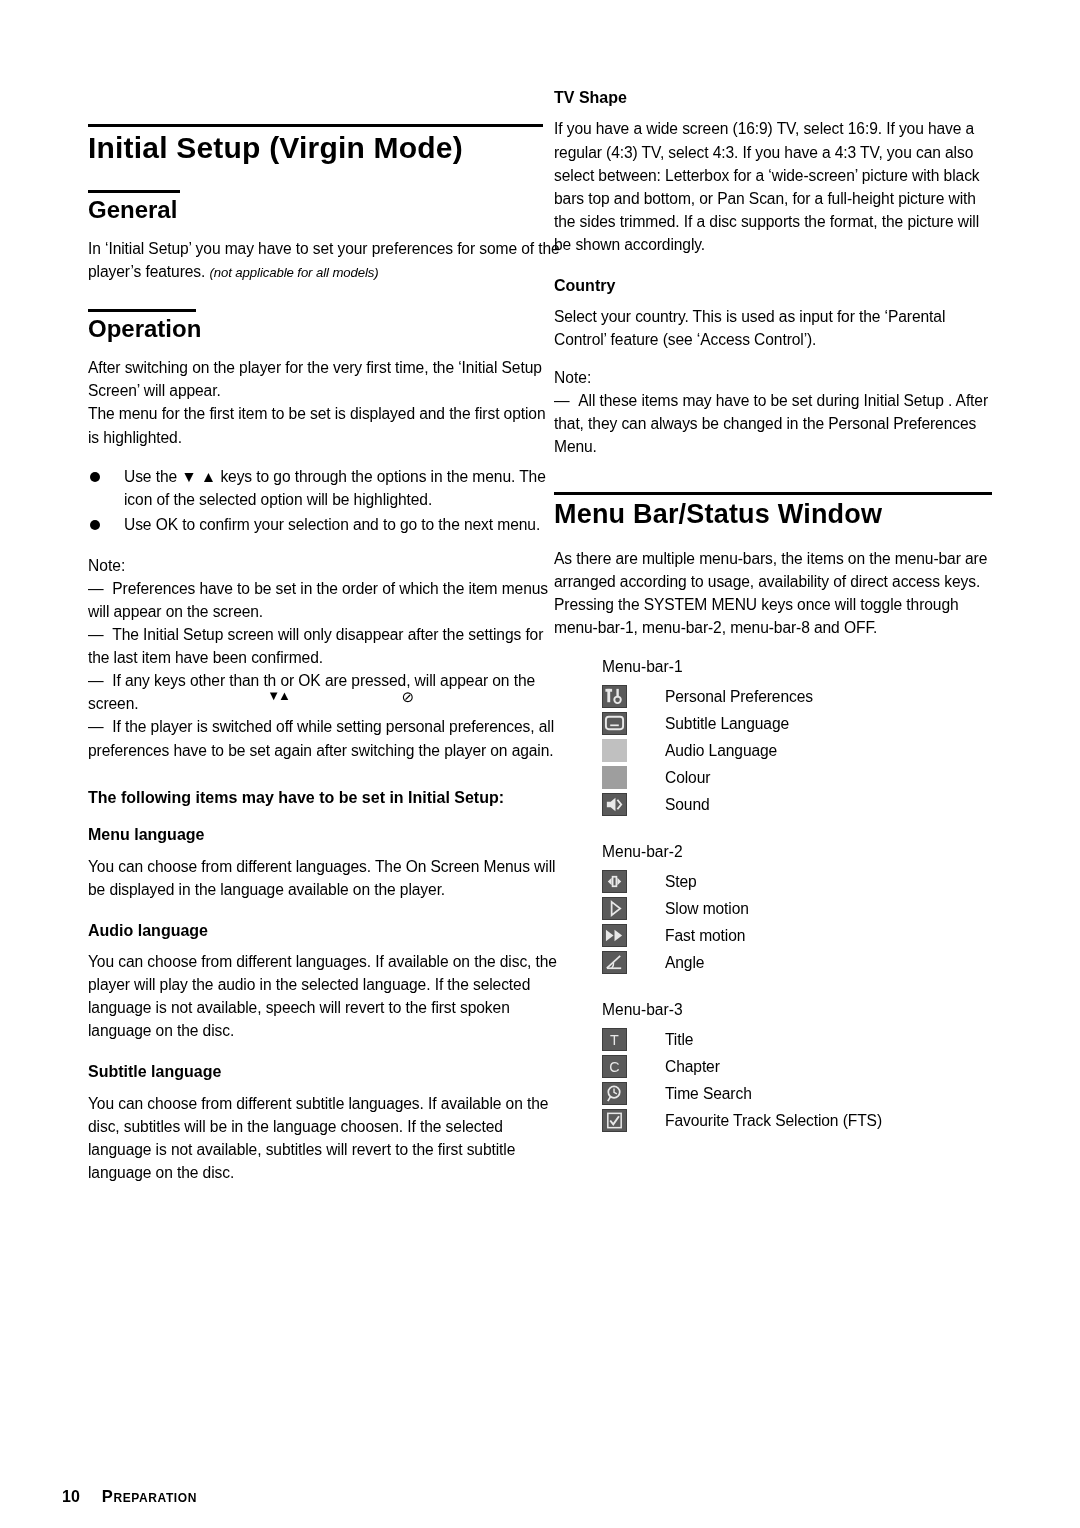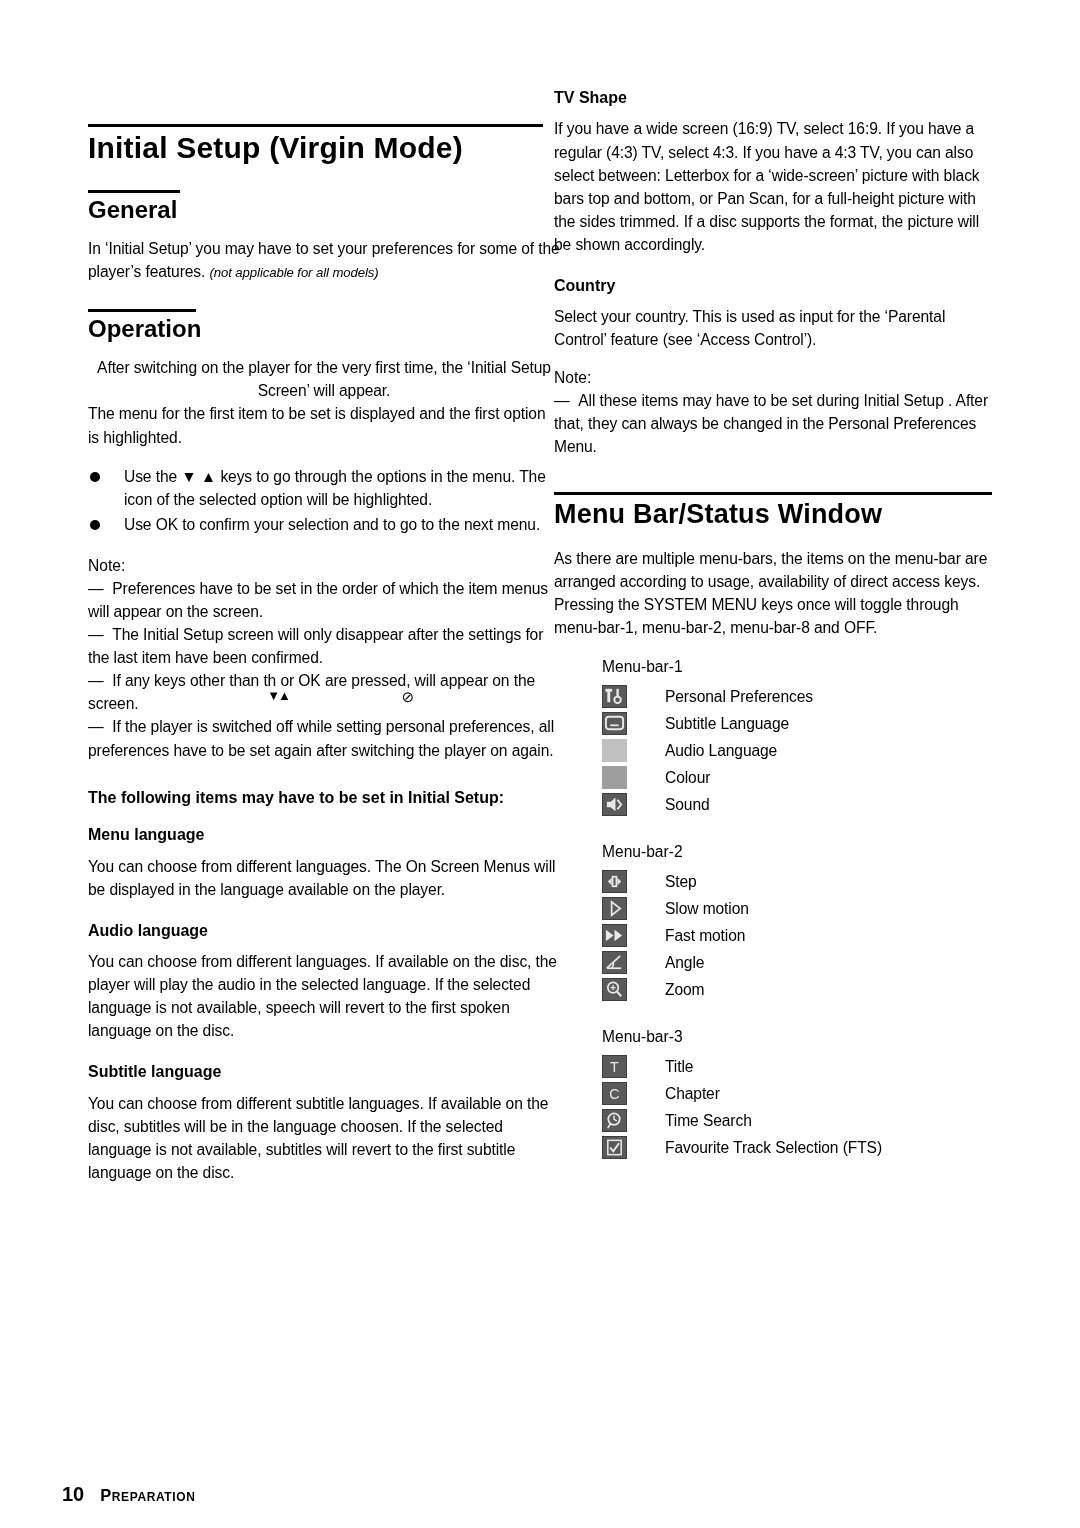--- a/index.html
+++ b/index.html
@@ -62,21 +62,21 @@
   }
   h3.runin.tight { margin-top: 17px; }
 
   
   p.body {
     font-size: 15.6px;
     line-height: 1.48;
     margin: 0 0 13px 0;
     letter-spacing: -0.1px;
   }
-  p.body.nogap { margin-bottom: 0; text-align: center; }
+  p.body.nogap { margin-bottom: 0; }
   .ital {
     font-style: italic;
     font-size: 13.2px;
   }
 
   
   .bullets { margin: 16px 0 0 0; }
   .bullet-row {
     position: relative;
     padding-left: 36px;
@@ -162,23 +162,23 @@
 
   
   .footer {
     position: absolute;
     left: 62px;
     bottom: 22px;
     display: flex;
     align-items: baseline;
   }
   .footer-num {
-    font-size: 20px;
+    font-size: 16px;
     font-weight: bold;
-    margin-right: 16px;
+    margin-right: 22px;
   }
   .footer-txt {
     font-size: 16.5px;
     font-weight: bold;
     font-variant: small-caps;
     letter-spacing: 0.6px;
     margin-top: 27px;
   }
 </style>
 </head>
@@ -343,30 +343,20 @@
         <span class="mb-icon">
           <svg viewBox="0 0 24 22">
             <path d="M4 17 L18 4" stroke="#e8e8e8" stroke-width="1.8" fill="none"></path>
             <path d="M4 17 L19 17" stroke="#e8e8e8" stroke-width="1.8" fill="none"></path>
             <path d="M9 17 A7 7 0 0 0 11 11" stroke="#e8e8e8" stroke-width="1.5" fill="none"></path>
           </svg>
         </span>
         <span class="mb-label">Angle</span>
       </div>
 
-      <div class="mb-row">
-        <span class="mb-icon">
-          <svg viewBox="0 0 24 22">
-            <circle cx="10.5" cy="9" r="5.5" fill="none" stroke="#e8e8e8" stroke-width="1.8"></circle>
-            <path d="M7.8 9 h5.4 M10.5 6.3 v5.4" stroke="#e8e8e8" stroke-width="1.4"></path>
-            <path d="M14.5 13 L19 18" stroke="#e8e8e8" stroke-width="2.2"></path>
-          </svg>
-        </span>
-        <span class="mb-label">Zoom</span>
-      </div>
     </div>
 
     <div class="mb-group" style="margin-top:22px;">
       <p class="mb-title">Menu-bar-3</p>
 
       <div class="mb-row">
         <span class="mb-icon">
           <svg viewBox="0 0 24 22">
             <text x="12" y="16.5" font-family="Liberation Sans, sans-serif" font-size="15" fill="#e8e8e8" text-anchor="middle">T</text>
           </svg>

